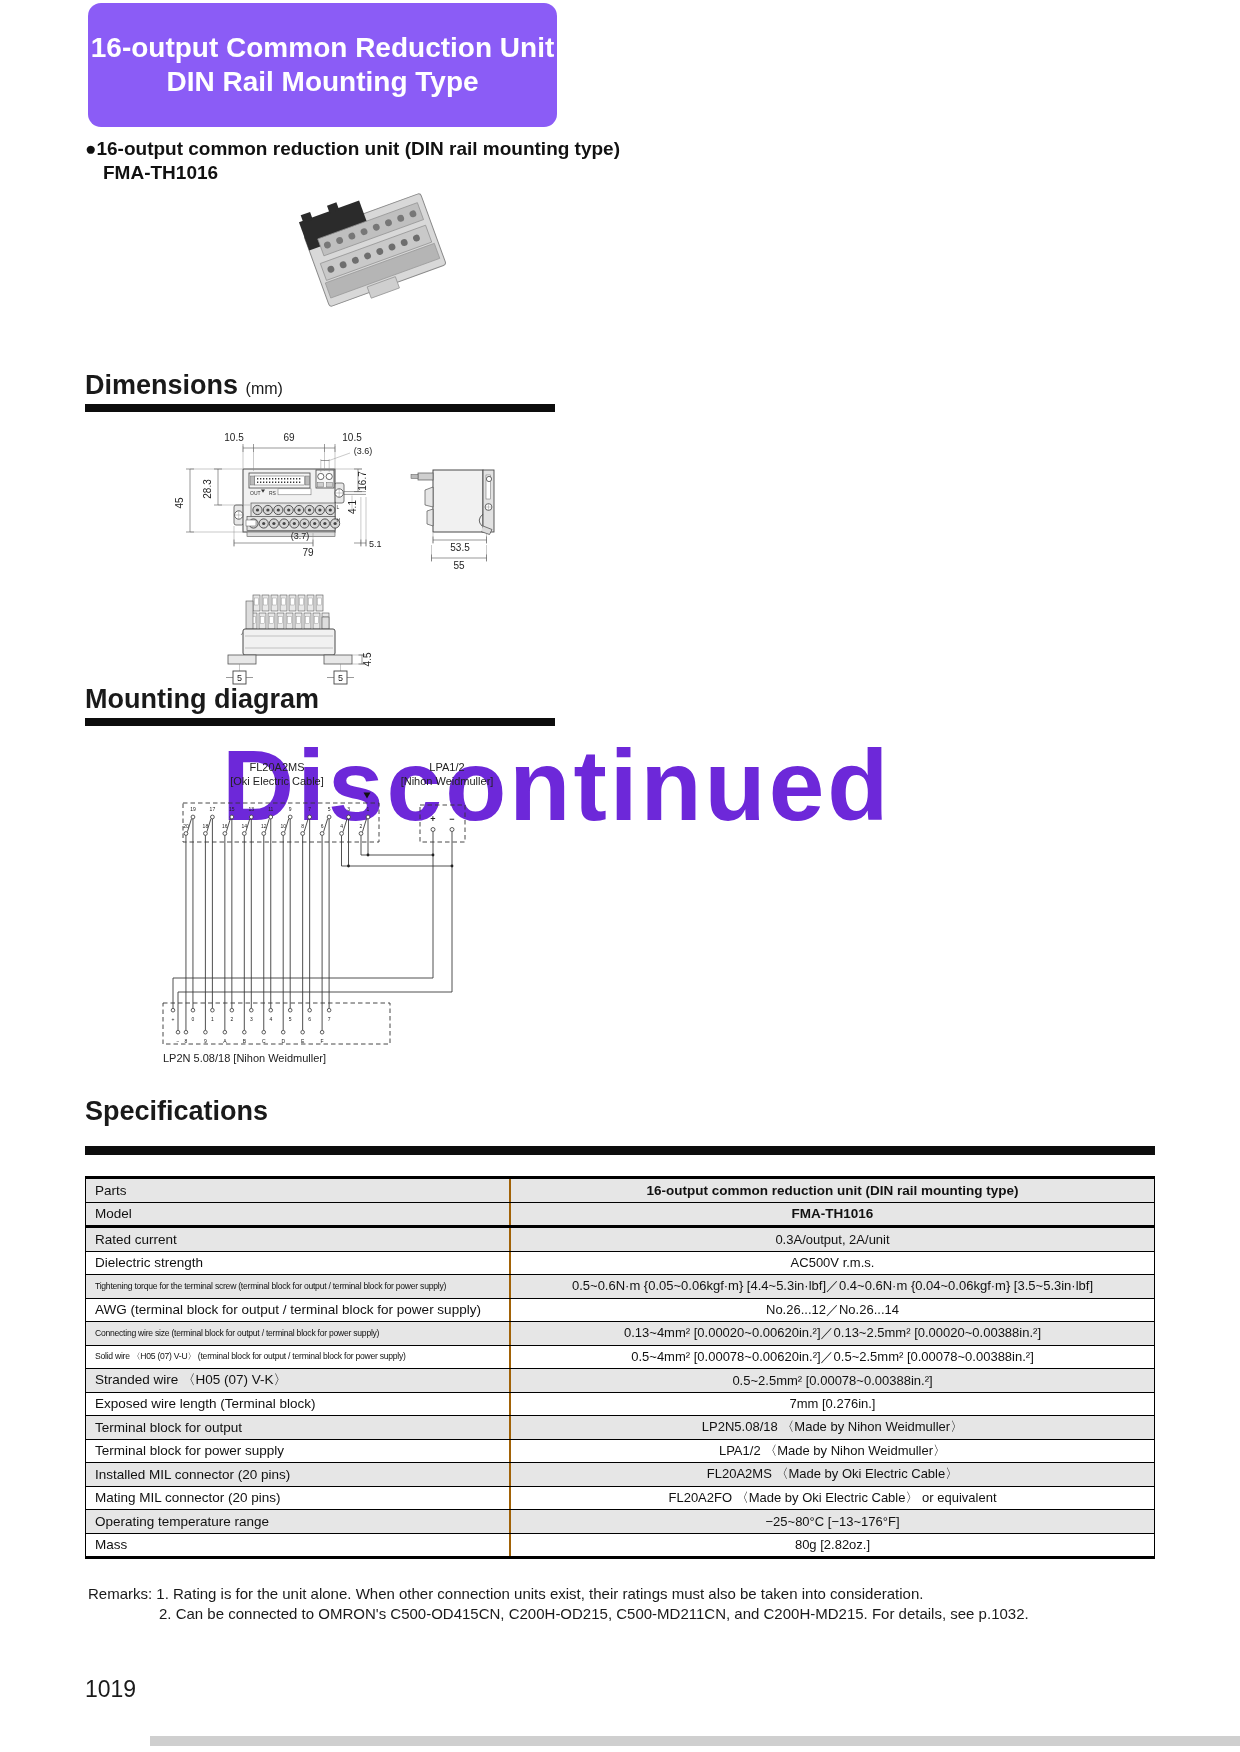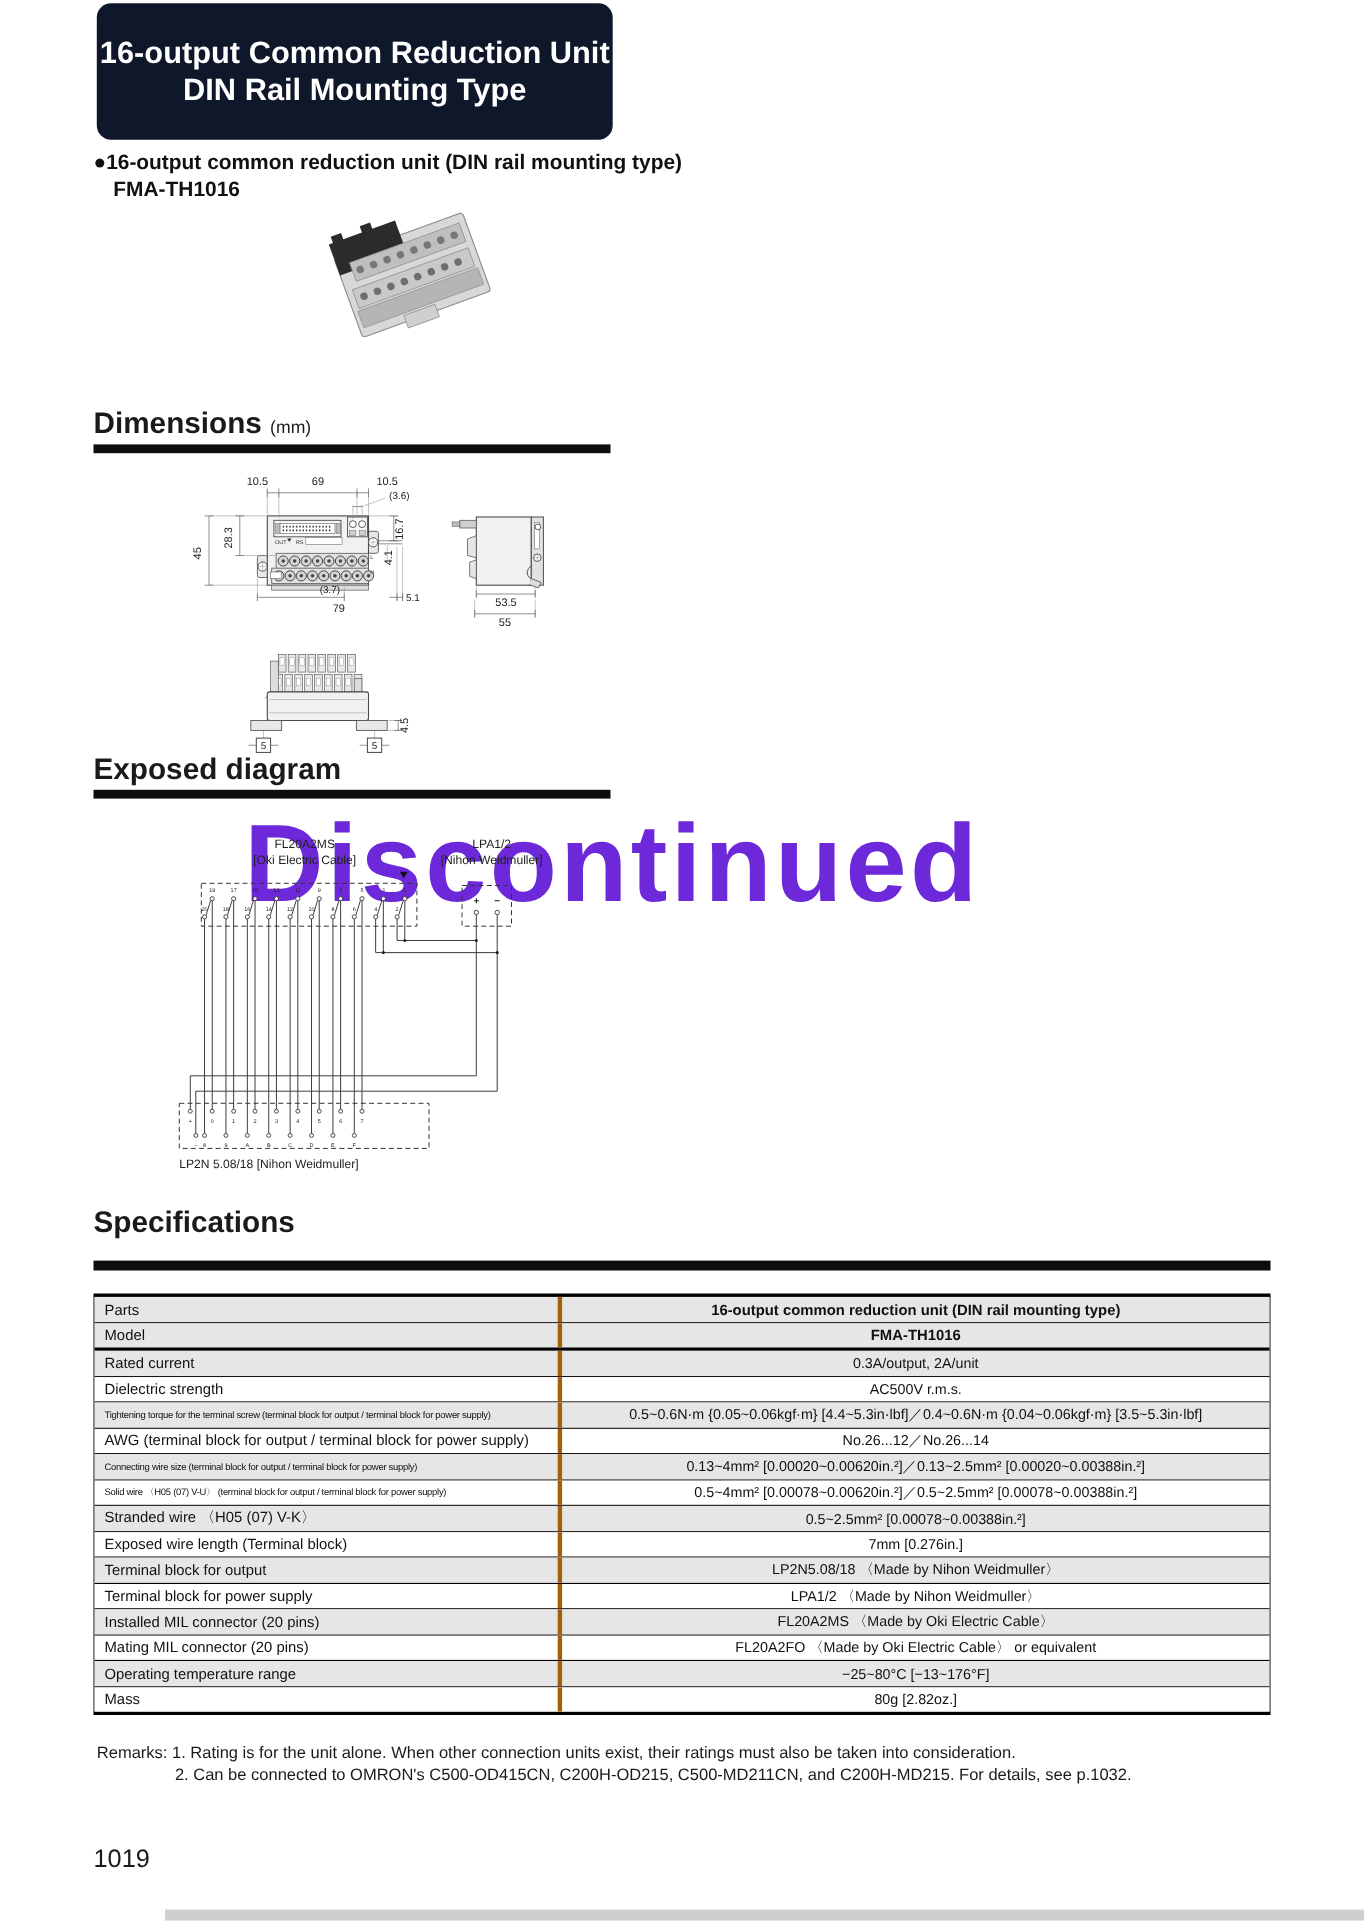--- a/index.html
+++ b/index.html
@@ -1,41 +1,41 @@
 <!DOCTYPE html>
 <html><head>
 <meta charset="utf-8">
 <style>
   html,body{margin:0;padding:0;background:#fff;}
   .page{position:relative;width:1240px;height:1752px;background:#fff;overflow:hidden;
         font-family:"Liberation Sans",sans-serif;color:#111;}
   .abs{position:absolute;}
   
-  .title-box{position:absolute;left:88px;top:3px;width:469px;height:124px;background:#0f172a;
+  .title-box{position:absolute;left:88px;top:3px;width:469px;height:124px;background:#8b5cf6;
              border-radius:13px;color:#fff;display:flex;flex-direction:column;justify-content:center;
              align-items:center;}
   .title-box div{font-size:28px;font-weight:bold;line-height:34px;}
   .bullet-line{position:absolute;left:85px;top:138px;font-size:19px;font-weight:bold;}
   .model-line{position:absolute;left:103px;top:162px;font-size:19px;font-weight:bold;}
   
   .sec-head{position:absolute;font-size:27px;font-weight:bold;color:#1a1a1a;}
   .sec-head .unit{font-size:16px;font-weight:normal;}
   .sec-bar{position:absolute;background:#0d0d0d;}
   
   .watermark{position:absolute;left:222px;top:728px;font-size:100px;letter-spacing:3px;
              color:#6d28d9;z-index:0;font-weight:700;}
   .layer{position:relative;z-index:1;}
   
   .spec-table{position:absolute;left:85px;top:1176px;width:1070px;box-sizing:border-box;
               border:1px solid #000;border-top:3px solid #000;border-bottom:3px solid #000;}
   .srow{display:flex;height:22.5px;border-bottom:1px solid #000;background:#fff;}
   .srow:last-child{border-bottom:none;}
   .srow.thickb{border-bottom:3px solid #000;}
   .srow.shaded{background:#e6e6e6;}
-  .srow .lbl{width:425px;box-sizing:border-box;border-right:4px solid #a16207;padding-left:9px;
+  .srow .lbl{width:425px;box-sizing:border-box;border-right:2px solid #a16207;padding-left:9px;
              display:flex;align-items:center;font-size:13.5px;white-space:nowrap;}
   .srow .val{flex:1;display:flex;align-items:center;justify-content:center;font-size:13px;
              white-space:nowrap;text-align:center;}
   .srow.small .lbl{font-size:8.6px;letter-spacing:-0.25px;}
   .srow.boldrow .val{font-weight:bold;font-size:13.5px;}
   
   .remarks{position:absolute;left:88px;top:1584px;font-size:15px;line-height:20px;color:#1a1a1a;}
   .remarks .l2{margin-left:71px;}
   .page-number{position:absolute;left:85px;top:1676px;font-size:23px;color:#1a1a1a;}
   .footer-bar{position:absolute;left:150px;top:1736px;width:1090px;height:10px;background:#cfcfcf;}
@@ -307,21 +307,21 @@
         <line class="dl" x1="96" y1="262.5" x2="103" y2="262.5"></line>
         <text x="89.5" y="266" class="ds" text-anchor="middle">5</text>
         <line class="dw" x1="190.5" y1="249" x2="190.5" y2="256"></line>
         <rect x="184" y="256" width="13" height="13" fill="#fff" stroke="#444" stroke-width="0.9"></rect>
         <line class="dl" x1="177" y1="262.5" x2="184" y2="262.5"></line>
         <line class="dl" x1="197" y1="262.5" x2="204" y2="262.5"></line>
         <text x="190.5" y="266" class="ds" text-anchor="middle">5</text>
       </g>
     </svg>
 
-    <div class="sec-head" style="left:85px;top:684px;">Exposed diagram</div>
+    <div class="sec-head" style="left:85px;top:684px;">Mounting diagram</div>
     <div class="sec-bar" style="left:85px;top:718px;width:470px;height:8px;"></div>
 
     <svg class="abs" style="left:140px;top:726px;" width="500" height="350" viewBox="0 0 500 350">
       <text x="137" y="45" class="clab" text-anchor="middle">FL20A2MS</text>
       <text x="137" y="59" class="clab" text-anchor="middle">[Oki Electric Cable]</text>
       <text x="307" y="45" class="clab" text-anchor="middle">LPA1/2</text>
       <text x="307" y="59" class="clab" text-anchor="middle">[Nihon Weidmuller]</text>
       <g>
         <rect x="43" y="77" width="196" height="39" class="dashbox"></rect>
         <rect x="280" y="79" width="45" height="37" class="dashbox"></rect>

